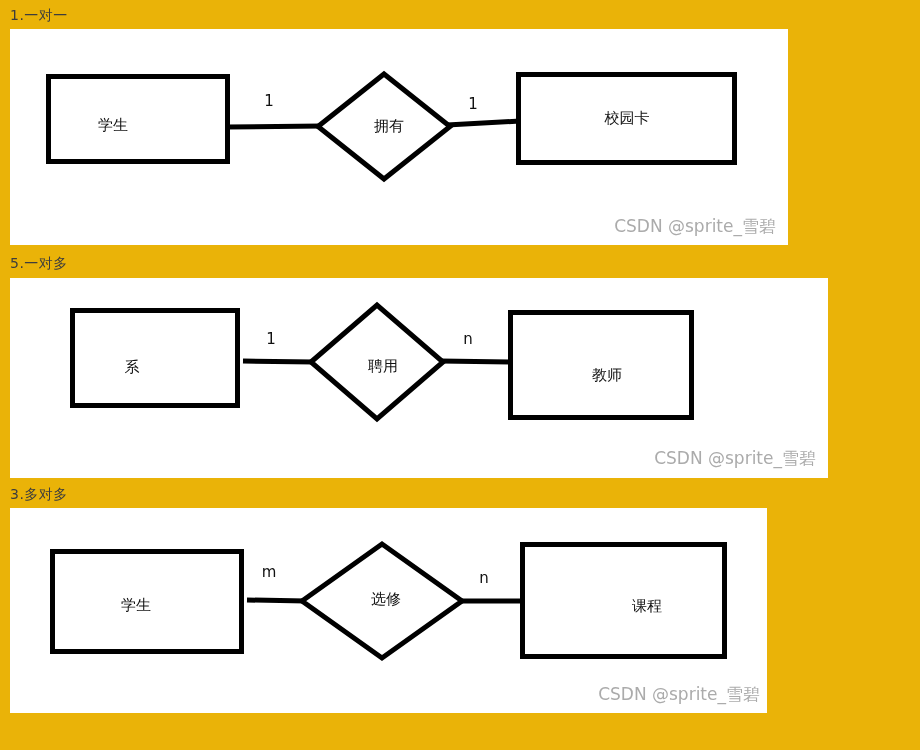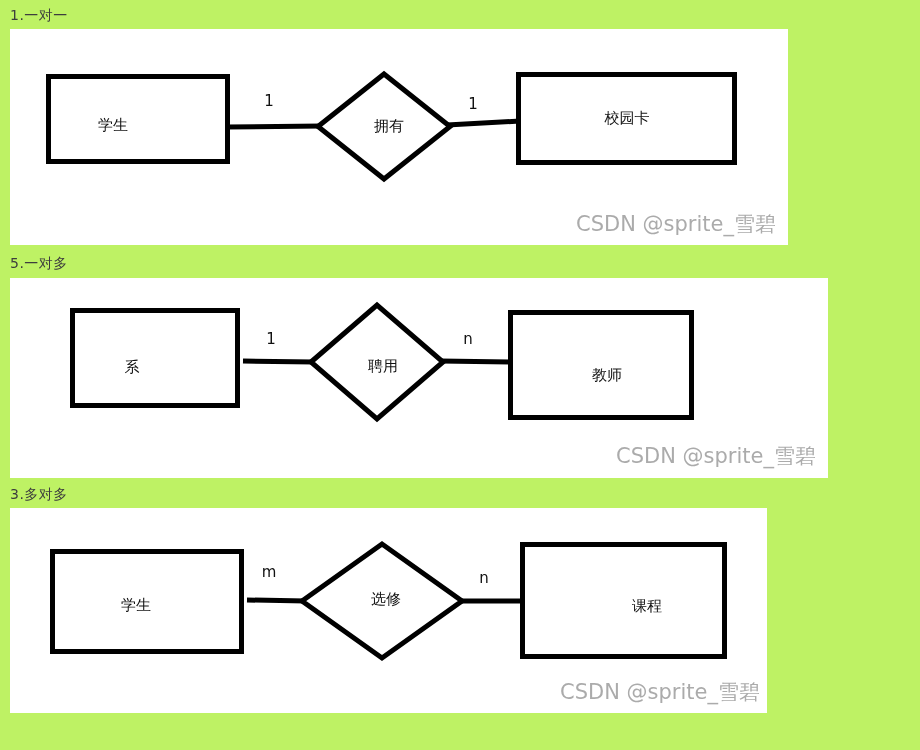--- a/index.html
+++ b/index.html
@@ -4,21 +4,21 @@
 <style>
   html, body {
     margin: 0;
     padding: 0;
     font-family: "DejaVu Sans", "Liberation Sans", sans-serif;
   }
   .page {
     position: relative;
     width: 920px;
     height: 750px;
-    background: #bef264;
+    background: #eab308;
     overflow: hidden;
   }
   .section-heading {
     position: absolute;
     left: 10px;
     font-size: 14px;
     line-height: 16px;
     color: #3d3d3d;
     letter-spacing: 0.5px;
   }
@@ -41,21 +41,21 @@
     fill: #ffffff;
     stroke: #000000;
     stroke-width: 5px;
   }
   .connector {
     stroke: #000000;
     stroke-width: 5px;
   }
   .watermark {
     position: absolute;
-    font-size: 21px;
+    font-size: 17px;
     color: #ababab;
     white-space: nowrap;
   }
 </style>
 </head>
 <body>
 
 <div class="page">
 
   <div class="section-heading" style="top:7px;">1.一对一</div>

